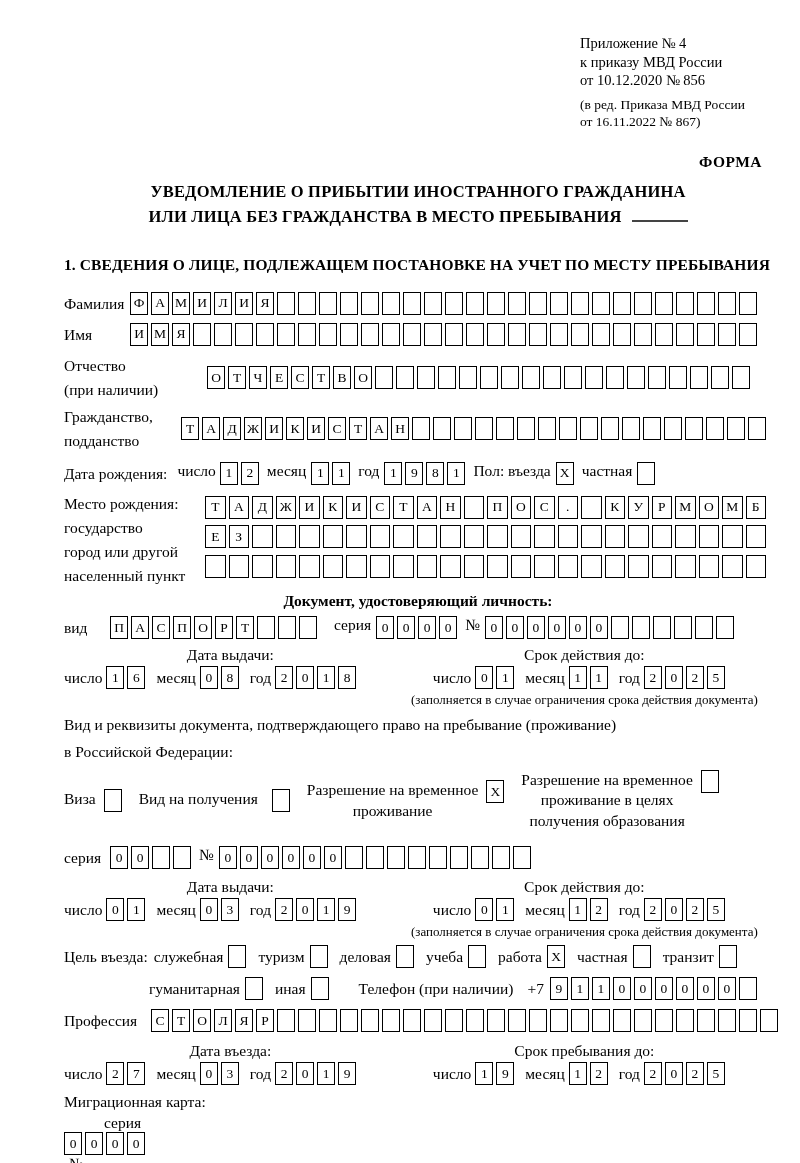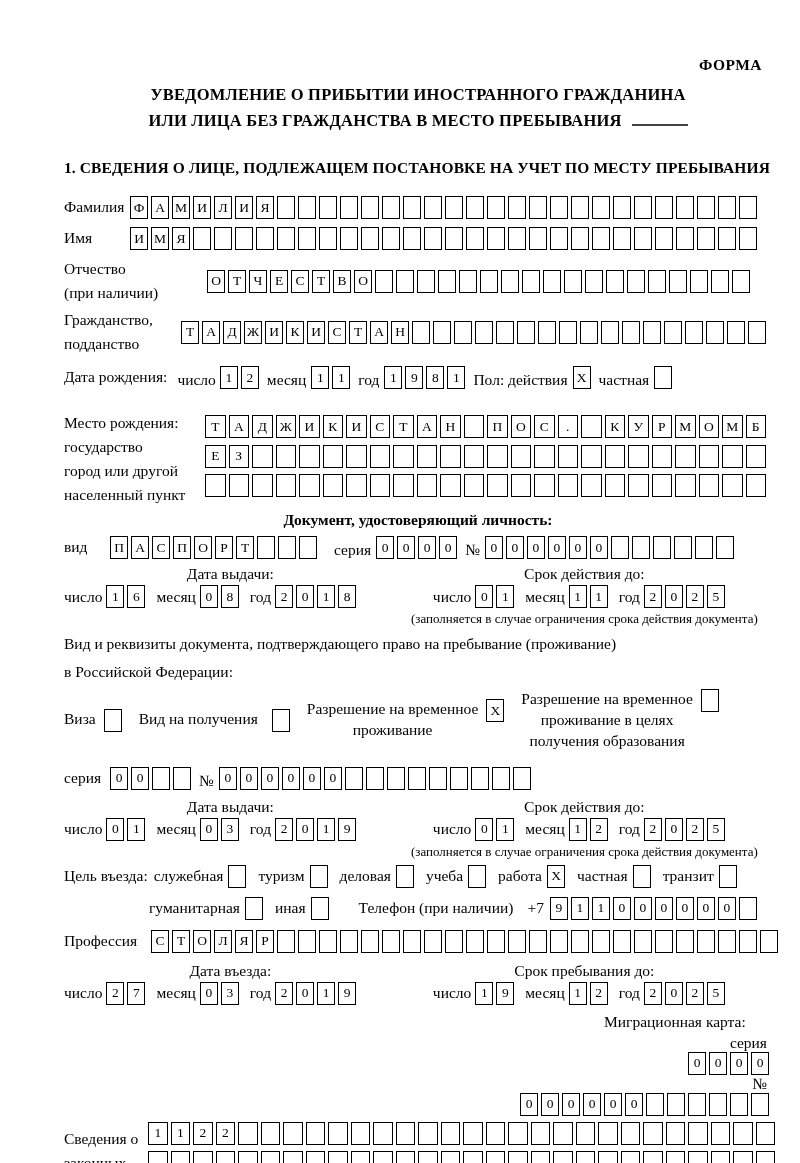--- a/index.html
+++ b/index.html
@@ -15,21 +15,21 @@
   .hdr-ref { margin-left: auto; width: 192px; font-size: 14.5px; line-height: 1.28; }
   .hdr-ref .sub { font-size: 13.5px; margin-top: 6px; line-height: 1.3; }
   .form-label { text-align: right; font-weight: bold; font-size: 15.5px; margin-top: 22px; padding-right: 10px; letter-spacing: .5px; }
 
   
   .title { text-align: center; font-weight: bold; font-size: 16.5px; line-height: 1.55; margin-top: 8px; letter-spacing: .2px; }
   .blank-line { display: inline-block; width: 56px; border-bottom: 2px solid #444; height: 14px; margin-left: 10px; }
   .sec-heading { font-weight: bold; font-size: 15.5px; margin-top: 26px; margin-bottom: 18px; letter-spacing: .1px; }
 
   
-  .row { display: flex; align-items: flex-end; margin-bottom: 7px; }
+  .row { display: flex; align-items: flex-start; margin-bottom: 7px; }
   .row.top { align-items: center; }
   .lbl { font-size: 15.5px; line-height: 1.55; flex-shrink: 0; }
   .w66  { width: 66px; }
   .w117 { width: 117px; }
   .w143 { width: 143px; }
   .w141 { width: 141px; }
   .w84  { width: 84px; }
 
   
   .cells { display: inline-flex; flex-wrap: nowrap; }
@@ -72,20 +72,29 @@
   .purpose-row { display: flex; align-items: center; margin-bottom: 9px; flex-wrap: nowrap; }
   .purpose-row .opt { display: flex; align-items: center; margin-right: 9px; }
   .purpose-row .opt .ol { font-size: 15.5px; margin-right: 5px; }
   .indent85 { margin-left: 85px; }
 </style>
 </head>
 <body>
 
 <div class="page">
 
+  <div class="hdr-ref">
+    <div>Приложение № 4</div>
+    <div>к приказу МВД России</div>
+    <div>от 10.12.2020 № 856</div>
+    <div class="sub">
+      <div>(в ред. Приказа МВД России</div>
+      <div>от 16.11.2022 № 867)</div>
+    </div>
+  </div>
 
   <div class="form-label">ФОРМА</div>
 
   <div class="title">
     <div>УВЕДОМЛЕНИЕ О ПРИБЫТИИ ИНОСТРАННОГО ГРАЖДАНИНА</div>
     <div>
       <span>ИЛИ ЛИЦА БЕЗ ГРАЖДАНСТВА В МЕСТО ПРЕБЫВАНИЯ</span><span class="blank-line"></span>
     </div>
   </div>
 
@@ -228,40 +237,40 @@
         <span class="cell"></span>
         <span class="cell"></span>
         <span class="cell"></span>
         <span class="cell"></span>
         <span class="cell"></span>
         <span class="cell"></span>
         <span class="cell"></span>
       </div>
   </div>
 
-  <div class="row" style="margin-bottom:22px;font-family:Liberation Serif, serif;">
+  <div class="row" style="margin-bottom:6px;font-family:Liberation Serif, serif;">
     <div class="lbl">Дата рождения:</div>
     <span class="inline-gap tight">число</span>
     <div class="cells">
         <span class="cell">1</span>
         <span class="cell">2</span>
       </div>
     <span class="inline-gap">месяц</span>
     <div class="cells">
         <span class="cell">1</span>
         <span class="cell">1</span>
       </div>
     <span class="inline-gap">год</span>
     <div class="cells">
         <span class="cell">1</span>
         <span class="cell">9</span>
         <span class="cell">8</span>
         <span class="cell">1</span>
       </div>
-    <span class="inline-gap">Пол: действия</span>
+    <span class="inline-gap">Пол: въезда</span>
     <div class="cells">
         <span class="cell">X</span>
       </div>
     <span class="inline-gap">частная</span>
     <div class="cells">
         <span class="cell"></span>
       </div>
   </div>
 
   <div class="row top" style="margin-bottom:0;">

